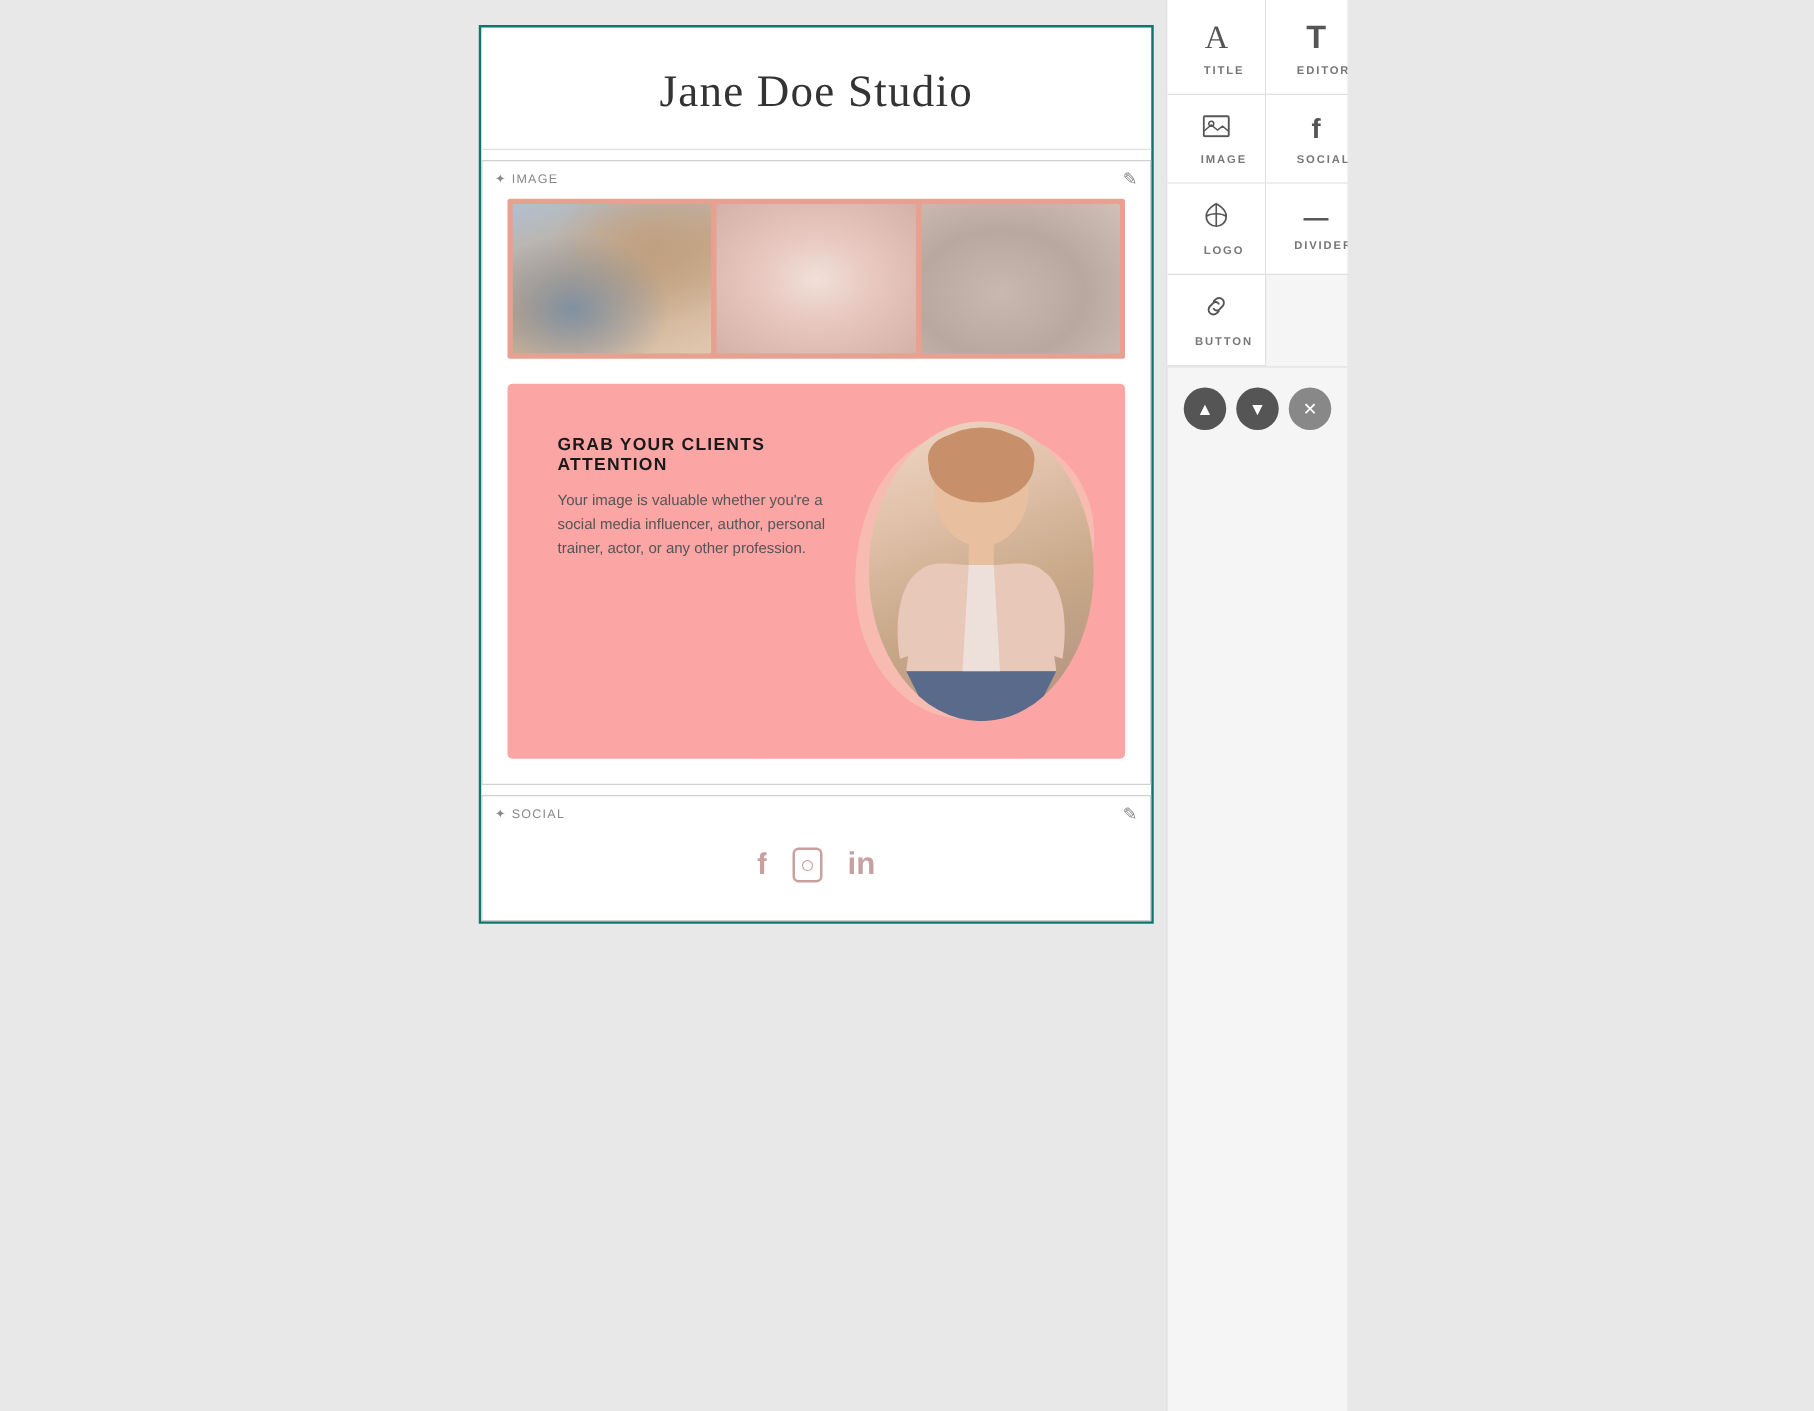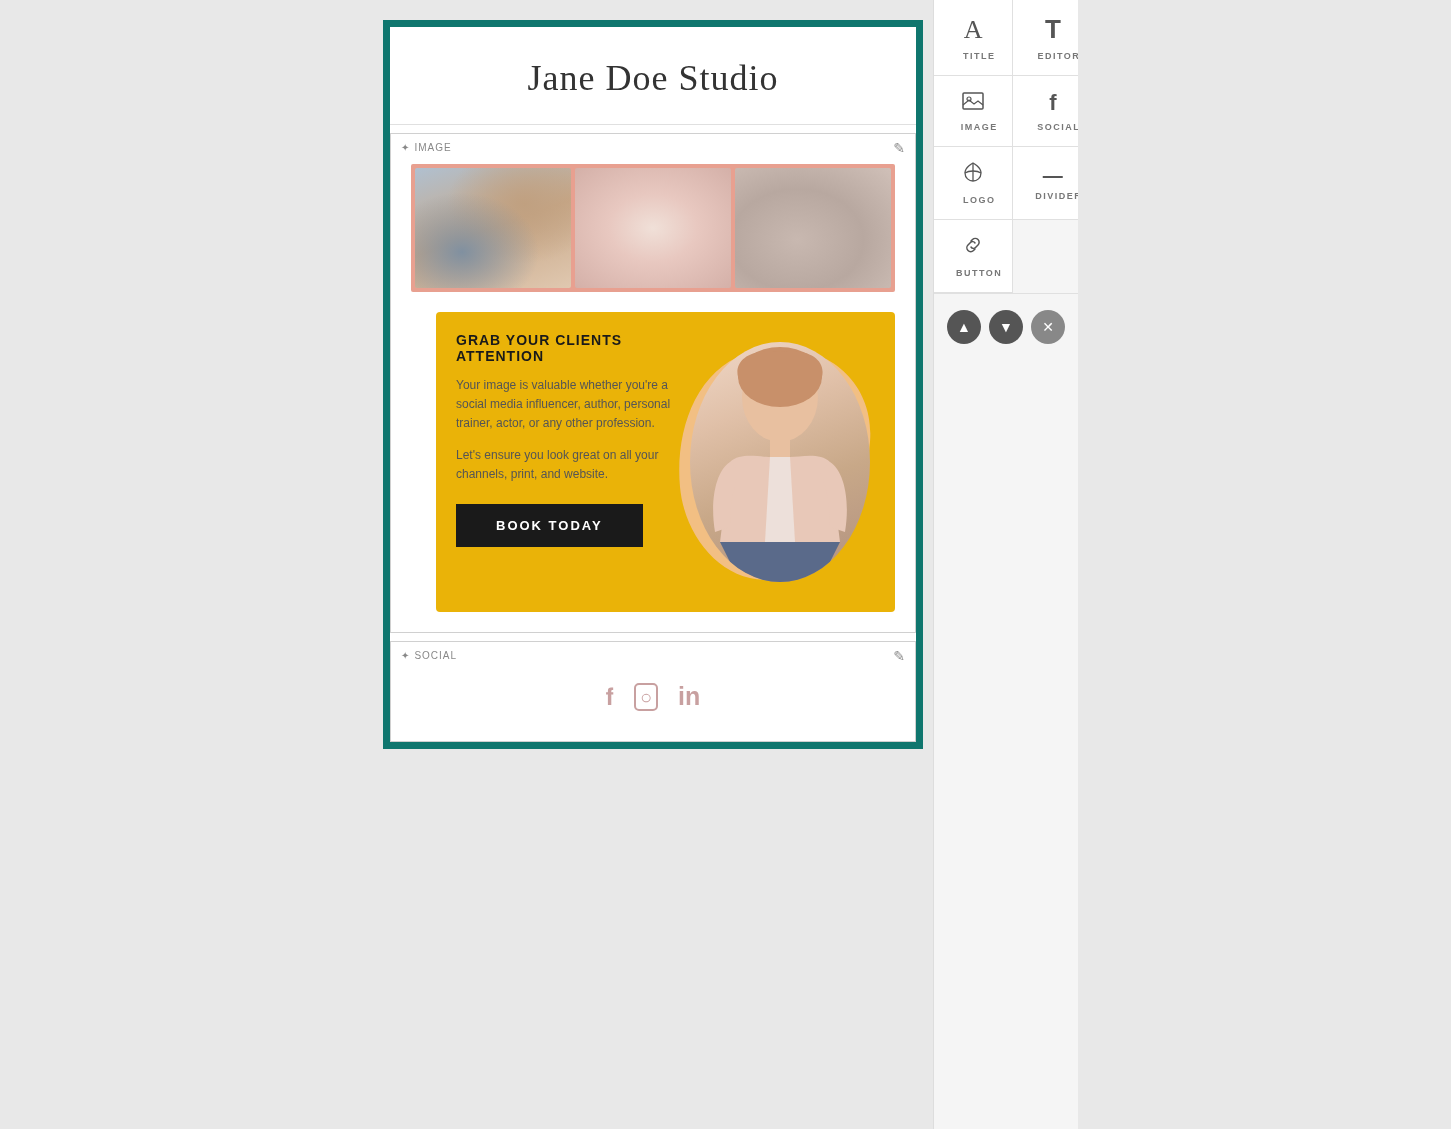--- a/index.html
+++ b/index.html
@@ -24,21 +24,21 @@
       padding: 20px 0;
       display: flex;
       flex-direction: column;
       align-items: center;
     }
 
     
     .email-template {
       width: 540px;
       background: #fff;
-      border: 7px solid #0f766e;
+      border: 2px solid #0f766e;
     }
 
     
     .title-block {
       padding: 30px 20px 25px;
       text-align: center;
       border-bottom: 1px solid #e0e0e0;
     }
     .title-block h1 {
       font-family: Georgia, serif;
@@ -129,27 +129,26 @@
       text-align: center;
       font-size: 14px;
       color: #555;
       line-height: 1.6;
       margin-bottom: 20px;
       padding: 0 20px;
     }
 
     
     .pink-card {
-      background: #eab308;
+      background: #fca5a5;
       border-radius: 4px;
-      padding: 20px;
+      padding: 40px;
       position: relative;
       min-height: 300px;
       overflow: hidden;
-      margin-left: 25px;
     }
 
     .pink-card-text {
       width: 55%;
     }
 
     .pink-card h3 {
       font-size: 14px;
       font-weight: 900;
       color: #1a1a1a;
@@ -369,22 +368,20 @@
           <div class="photo-cell photo-cell-3">
             <div class="photo-cell-3-inner"></div>
           </div>
         </div>
 
 
         <div class="pink-card">
           <div class="pink-card-text">
             <h3>GRAB YOUR CLIENTS ATTENTION</h3>
             <p>Your image is valuable whether you're a social media influencer, author, personal trainer, actor, or any other profession.</p>
-            <p>Let's ensure you look great on all your channels, print, and website.</p>
-            <button class="book-today-btn">BOOK TODAY</button>
           </div>
 
           <div class="portrait-container">
             <svg class="blob-svg" viewBox="0 0 220 260" xmlns="http://www.w3.org/2000/svg">
               <path d="M110,20 C160,10 210,50 205,110 C200,165 175,230 120,245 C65,260 20,210 15,155 C10,100 30,40 80,22 C90,18 100,21 110,20Z" fill="#f5c5b8" opacity="0.7"></path>
             </svg>
             <div class="portrait-photo">
               <div class="portrait-inner">
                 
                 <svg viewBox="0 0 180 240" width="180" height="240" xmlns="http://www.w3.org/2000/svg">

